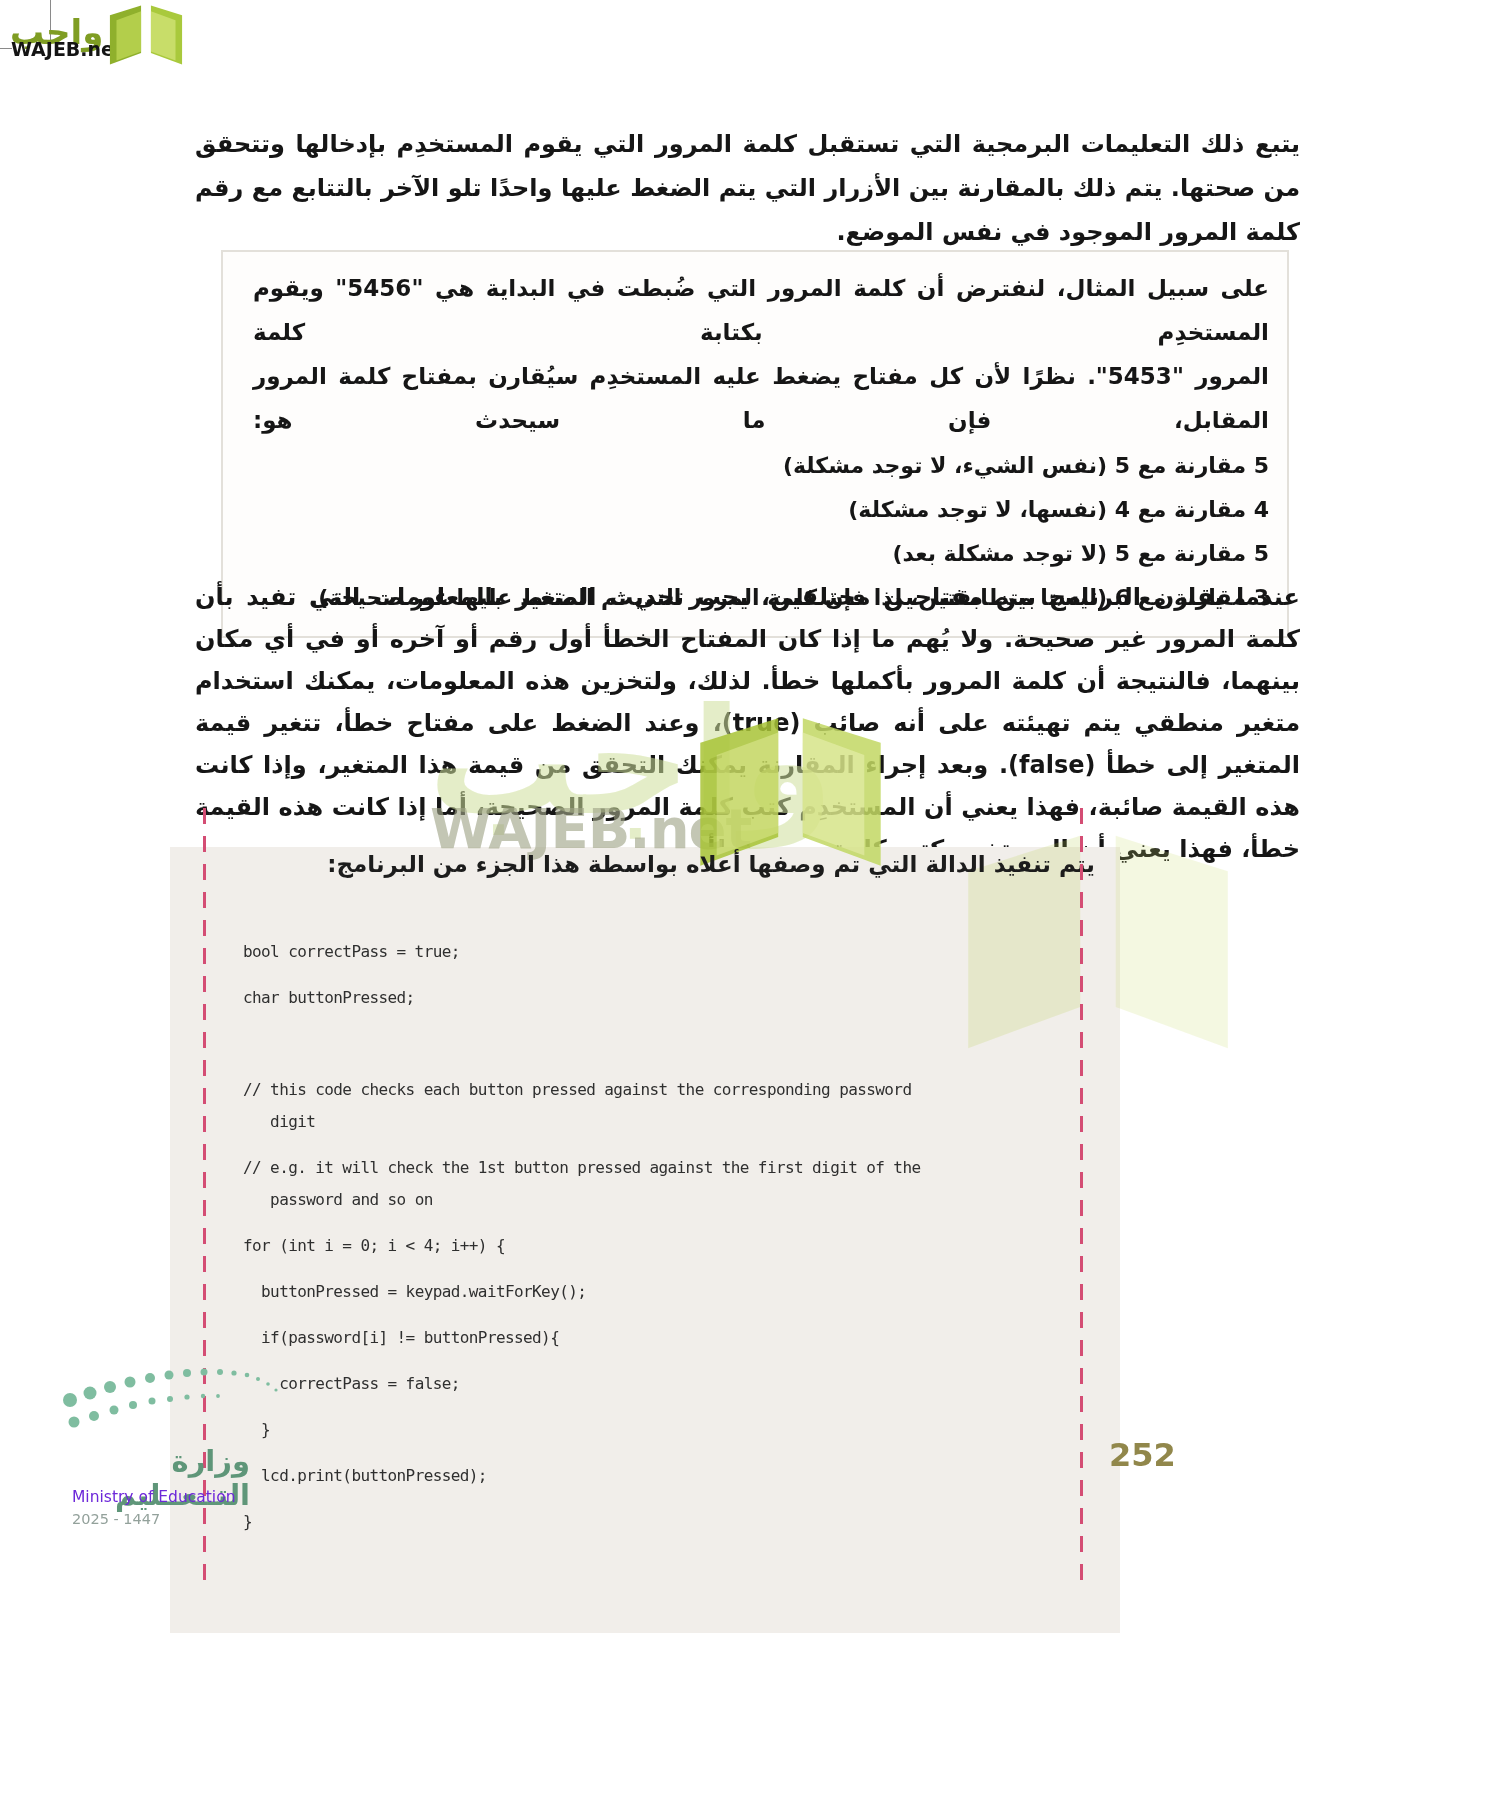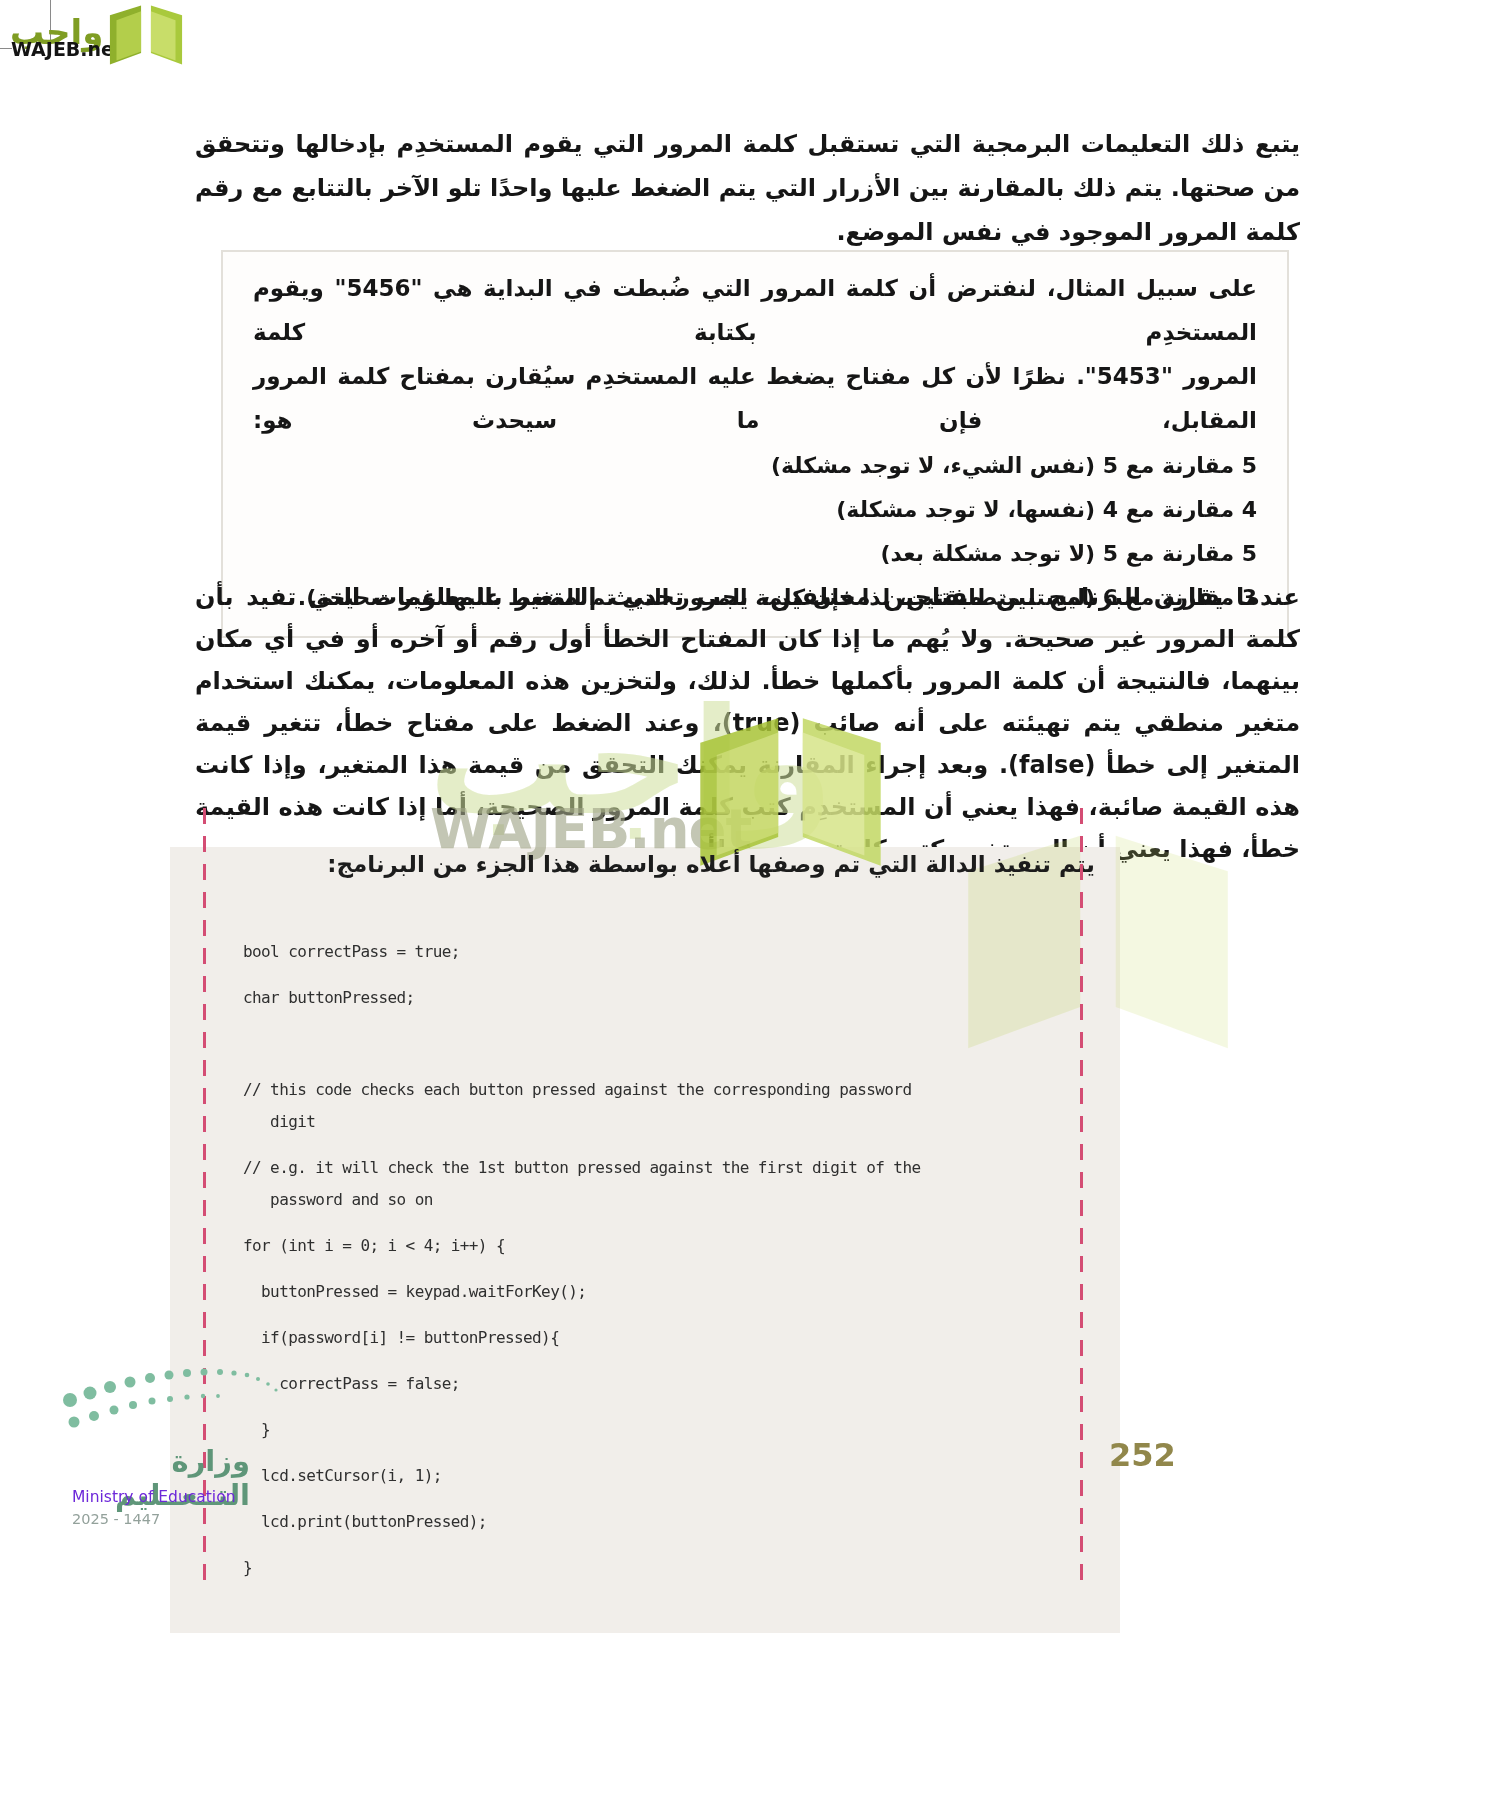--- a/index.html
+++ b/index.html
@@ -19,21 +19,21 @@
   
   .ar{direction:rtl;font-weight:bold;color:#161616;}
   .para{position:absolute;left:195px;width:1105px;font-size:24px;line-height:44px;text-align:justify;text-align-last:right;}
   .para1{top:122px;}
   .para2{top:576px;line-height:42px;}
 
   
   .example-box{
     position:absolute;left:221px;top:250px;width:1068px;box-sizing:border-box;
     background:#fefdfc;border:2px solid #e3e0da;
-    padding:14px 30px 16px 30px;
+    padding:14px 18px 16px 30px;
   }
   .box-intro-line{direction:rtl;font-weight:bold;color:#161616;font-size:23px;line-height:44px;text-align:justify;text-align-last:justify;}
   .box-items{margin-top:2px;}
   .box-item{direction:rtl;font-weight:bold;color:#161616;font-size:22px;line-height:44px;text-align:right;}
 
   
   .panel{position:absolute;left:170px;top:847px;width:950px;height:786px;background:#f1eeea;}
   .code-intro{position:absolute;right:405px;top:851px;direction:rtl;font-weight:bold;font-size:23px;color:#1c1c1c;}
   .dash{position:absolute;width:3px;top:808px;height:782px;
     background:repeating-linear-gradient(180deg,#d44d74 0px,#d44d74 16px,rgba(0,0,0,0) 16px,rgba(0,0,0,0) 28px);}
@@ -121,21 +121,20 @@
     <div class="code-line"></div>
     <div class="code-line">// this code checks each button pressed against the corresponding password
    digit</div>
     <div class="code-line">// e.g. it will check the 1st button pressed against the first digit of the
    password and so on</div>
     <div class="code-line">for (int i = 0; i &lt; 4; i++) {</div>
     <div class="code-line">  buttonPressed = keypad.waitForKey();</div>
     <div class="code-line">  if(password[i] != buttonPressed){</div>
     <div class="code-line">    correctPass = false;</div>
     <div class="code-line">  }</div>
-    <div class="code-line">  lcd.setCursor(i, 1);</div>
     <div class="code-line">  lcd.print(buttonPressed);</div>
     <div class="code-line">}</div>
   </div>
 
 <div class="moe">
   <span class="moe-dots">
     <svg width="240" height="90" viewBox="0 0 240 90">
       <g fill="#7fbda0">
         <circle cx="12" cy="52" r="7"></circle>
           <circle cx="32" cy="45" r="6.5"></circle>

